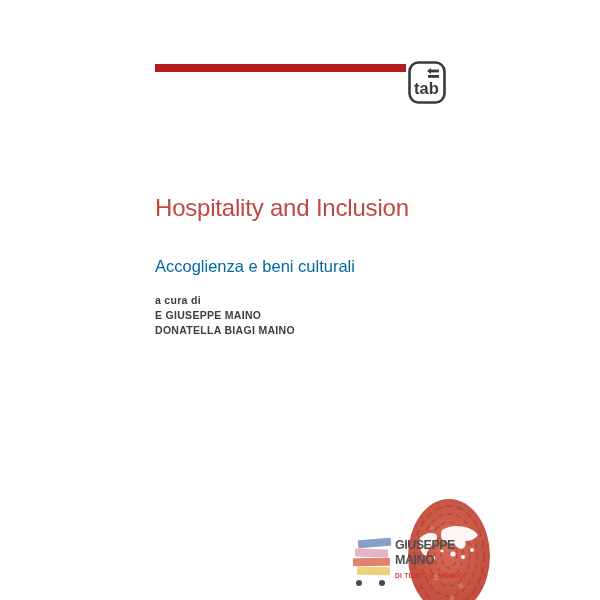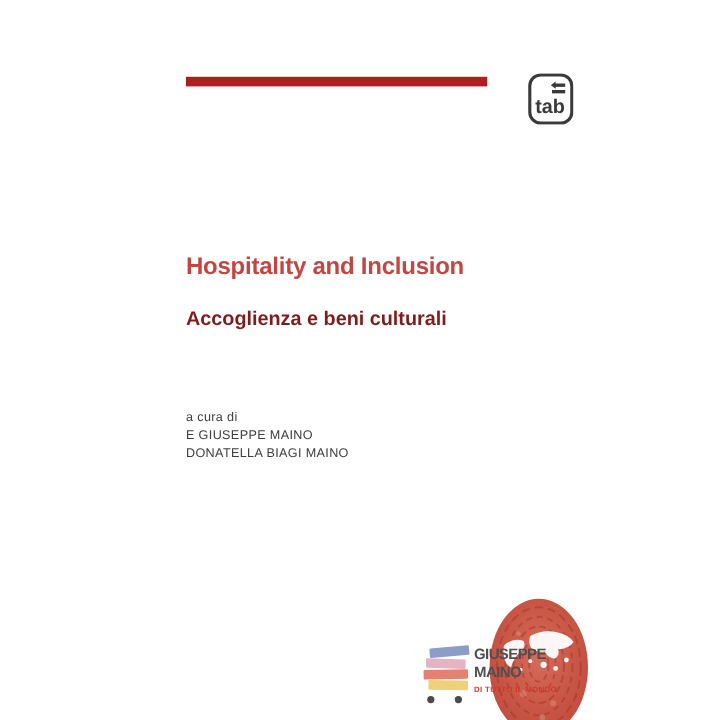--- a/index.html
+++ b/index.html
@@ -1,29 +1,29 @@
 <!DOCTYPE html>
 <html><head>
 <meta charset="utf-8">
 <style>
   html,body{margin:0;padding:0;background:#ffffff;}
   #canvas{position:relative;width:600px;height:600px;background:#ffffff;overflow:hidden;
           font-family:"Liberation Sans",sans-serif;}
 
   
   .red-rule{position:absolute;left:155px;top:64px;width:251px;height:8px;}
-  .tab-logo{position:absolute;left:440px;top:61px;width:60px;height:43px;}
+  .tab-logo{position:absolute;left:408px;top:61px;width:60px;height:43px;}
 
   
-  .title{position:absolute;left:155px;top:208px;width:360px;
-         font-size:20px;font-weight:bold;line-height:28px;letter-spacing:-0.2px;}
+  .title{position:absolute;left:155px;top:194px;width:360px;
+         font-size:24px;font-weight:normal;line-height:28px;letter-spacing:-0.2px;}
   .subtitle{position:absolute;left:155px;top:255px;width:360px;
             font-size:16.5px;font-weight:400;line-height:22px;}
   .editors{position:absolute;left:155px;top:293px;width:300px;
-           font-size:10.5px;font-weight:normal;line-height:15px;letter-spacing:0.3px;margin-top:48px;}
+           font-size:10.5px;font-weight:bold;line-height:15px;letter-spacing:0.3px;}
   .editors .caps{text-transform:uppercase;}
 
   
   .stamp{position:absolute;left:406px;top:498px;width:86px;height:118px;z-index:1;}
   .cart{position:absolute;left:350px;top:536px;width:46px;height:52px;z-index:2;}
   .cart .bar{position:absolute;height:8px;border-radius:1px;}
   .bar1{left:8px;top:3px;width:33px;transform:rotate(-5deg);}
   .bar2{left:5px;top:13px;width:33px;transform:rotate(2deg);}
   .bar3{left:3px;top:22px;width:37px;transform:rotate(-1deg);}
   .bar4{left:7px;top:31px;width:33px;transform:rotate(1deg);}
@@ -50,21 +50,21 @@
         <rect x="20" y="14" width="11" height="2.8"></rect>
       </g>
       <text x="6" y="33" font-family="Liberation Sans, sans-serif" font-weight="bold" font-size="16.5" fill="#3a3a3a">tab</text>
     </svg>
   </div>
 
   <div class="title" style="color: rgb(192, 71, 66);">
     <div>Hospitality and Inclusion</div>
   </div>
 
-  <div class="subtitle" style="color: #7f1d1d; font-weight: bold;">Accoglienza e beni culturali</div>
+  <div class="subtitle" style="color: #0369a1;">Accoglienza e beni culturali</div>
 
   <div class="editors" style="color: rgb(61, 61, 61);">
     <div>a cura di</div>
     <div class="caps">E GIUSEPPE MAINO</div>
     <div class="caps">DONATELLA BIAGI MAINO</div>
   </div>
 
   <div class="stamp">
     <svg width="86" height="118" viewBox="0 0 86 118">
       <defs>

